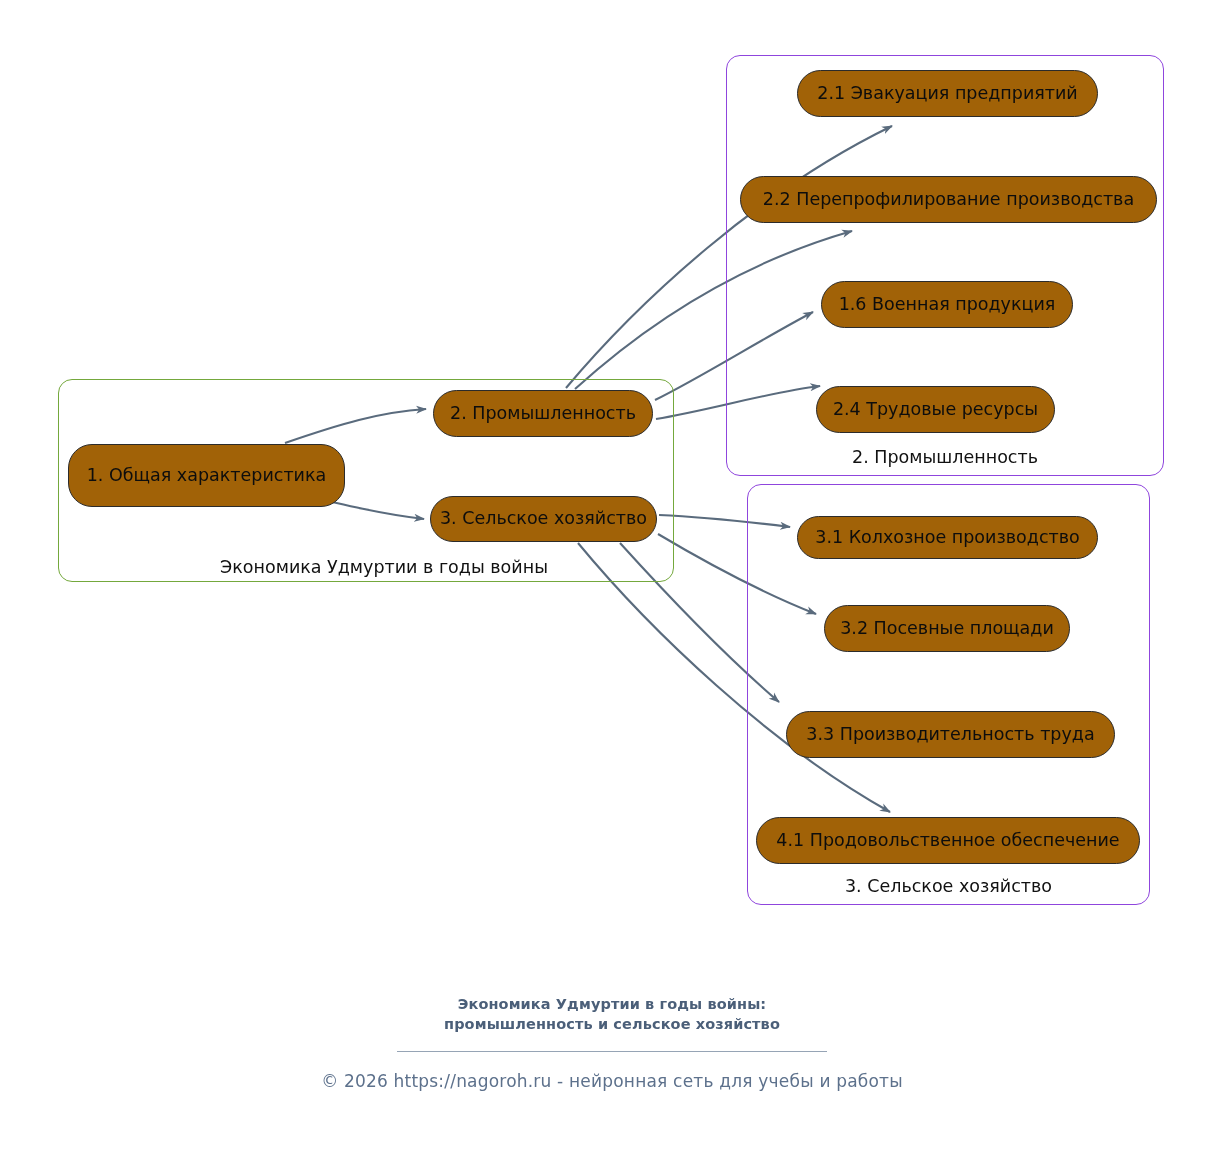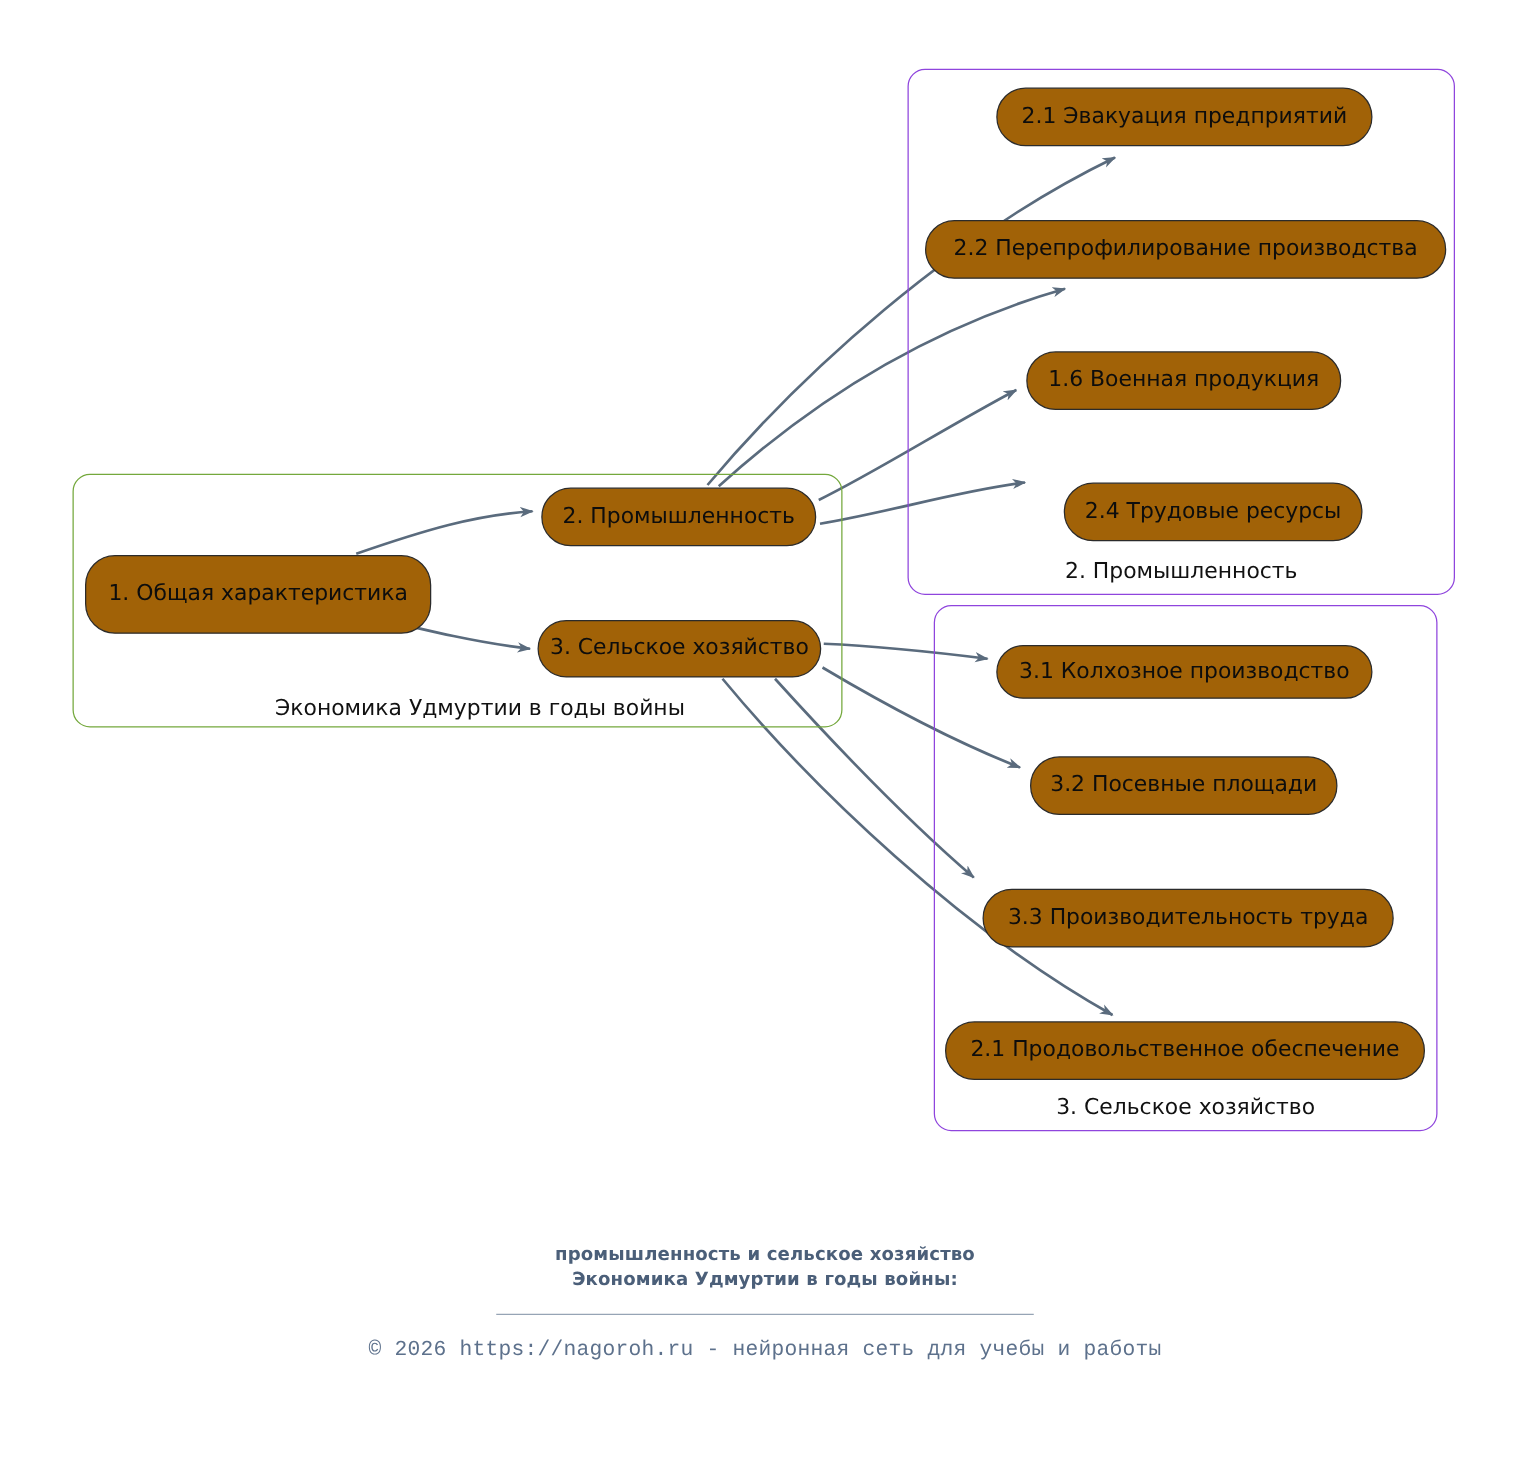--- a/index.html
+++ b/index.html
@@ -91,21 +91,21 @@
 
   
   #node-1   { left: 68px;  top: 444px; width: 277px; height: 63px; }
   #node-2   { left: 433px; top: 390px; width: 220px; height: 47px; }
   #node-3   { left: 430px; top: 496px; width: 227px; height: 46px; }
 
   
   #node-2-1 { left: 797px; top: 70px;  width: 301px; height: 47px; }
   #node-2-2 { left: 740px; top: 176px; width: 417px; height: 47px; }
   #node-2-3 { left: 821px; top: 281px; width: 252px; height: 47px; }
-  #node-2-4 { left: 851px; top: 386px; width: 239px; height: 47px; }
+  #node-2-4 { left: 816px; top: 386px; width: 239px; height: 47px; }
 
   
   #node-3-1 { left: 797px; top: 516px; width: 301px; height: 43px; }
   #node-3-2 { left: 824px; top: 605px; width: 246px; height: 47px; }
   #node-3-3 { left: 786px; top: 711px; width: 329px; height: 47px; }
   #node-3-4 { left: 756px; top: 817px; width: 384px; height: 47px; }
 
   
   #label-root        { top: 557px; left: 58px;  width: 652px; }
   #label-industry    { top: 447px; left: 726px; width: 438px; }
@@ -132,21 +132,20 @@
     width: 430px;
     height: 0;
     margin: 17px auto 0 auto;
     border-top: 1.3px solid #96a4b5;
   }
   #footer-credit {
     margin-top: 19px;
     font-size: 17px;
     color: #5d718c;
     letter-spacing: 0.2px;
-    font-family: Liberation Mono, monospace;
   }
 </style>
 </head>
 <body>
 
 <div id="diagram-root">
 
   <svg id="edge-layer" viewBox="0 0 1224 1173" width="1224" height="1173" xmlns="http://www.w3.org/2000/svg">
     <defs>
       <marker id="arrowhead" markerWidth="11" markerHeight="9" refX="10" refY="4.5" orient="auto" markerUnits="userSpaceOnUse">
@@ -199,24 +198,24 @@
   <div class="node" id="node-2-3">1.6 Военная продукция</div>
 
   <div class="node" id="node-2-4">2.4 Трудовые ресурсы</div>
 
   <div class="node" id="node-3-1">3.1 Колхозное производство</div>
 
   <div class="node" id="node-3-2">3.2 Посевные площади</div>
 
   <div class="node" id="node-3-3">3.3 Производительность труда</div>
 
-  <div class="node" id="node-3-4">2.1 Продовольственное обеспечение</div>
+  <div class="node" id="node-3-4">4.1 Продовольственное обеспечение</div>
 
   <div id="footer">
     <div id="footer-title">
+      <div>Экономика Удмуртии в годы войны:</div>
       <div>промышленность и сельское хозяйство</div>
-      <div>Экономика Удмуртии в годы войны:</div>
     </div>
     <div id="footer-rule"></div>
     <div id="footer-credit">© 2026 https://nagoroh.ru - нейронная сеть для учебы и работы</div>
   </div>
 
 </div>
 
 </body></html>

